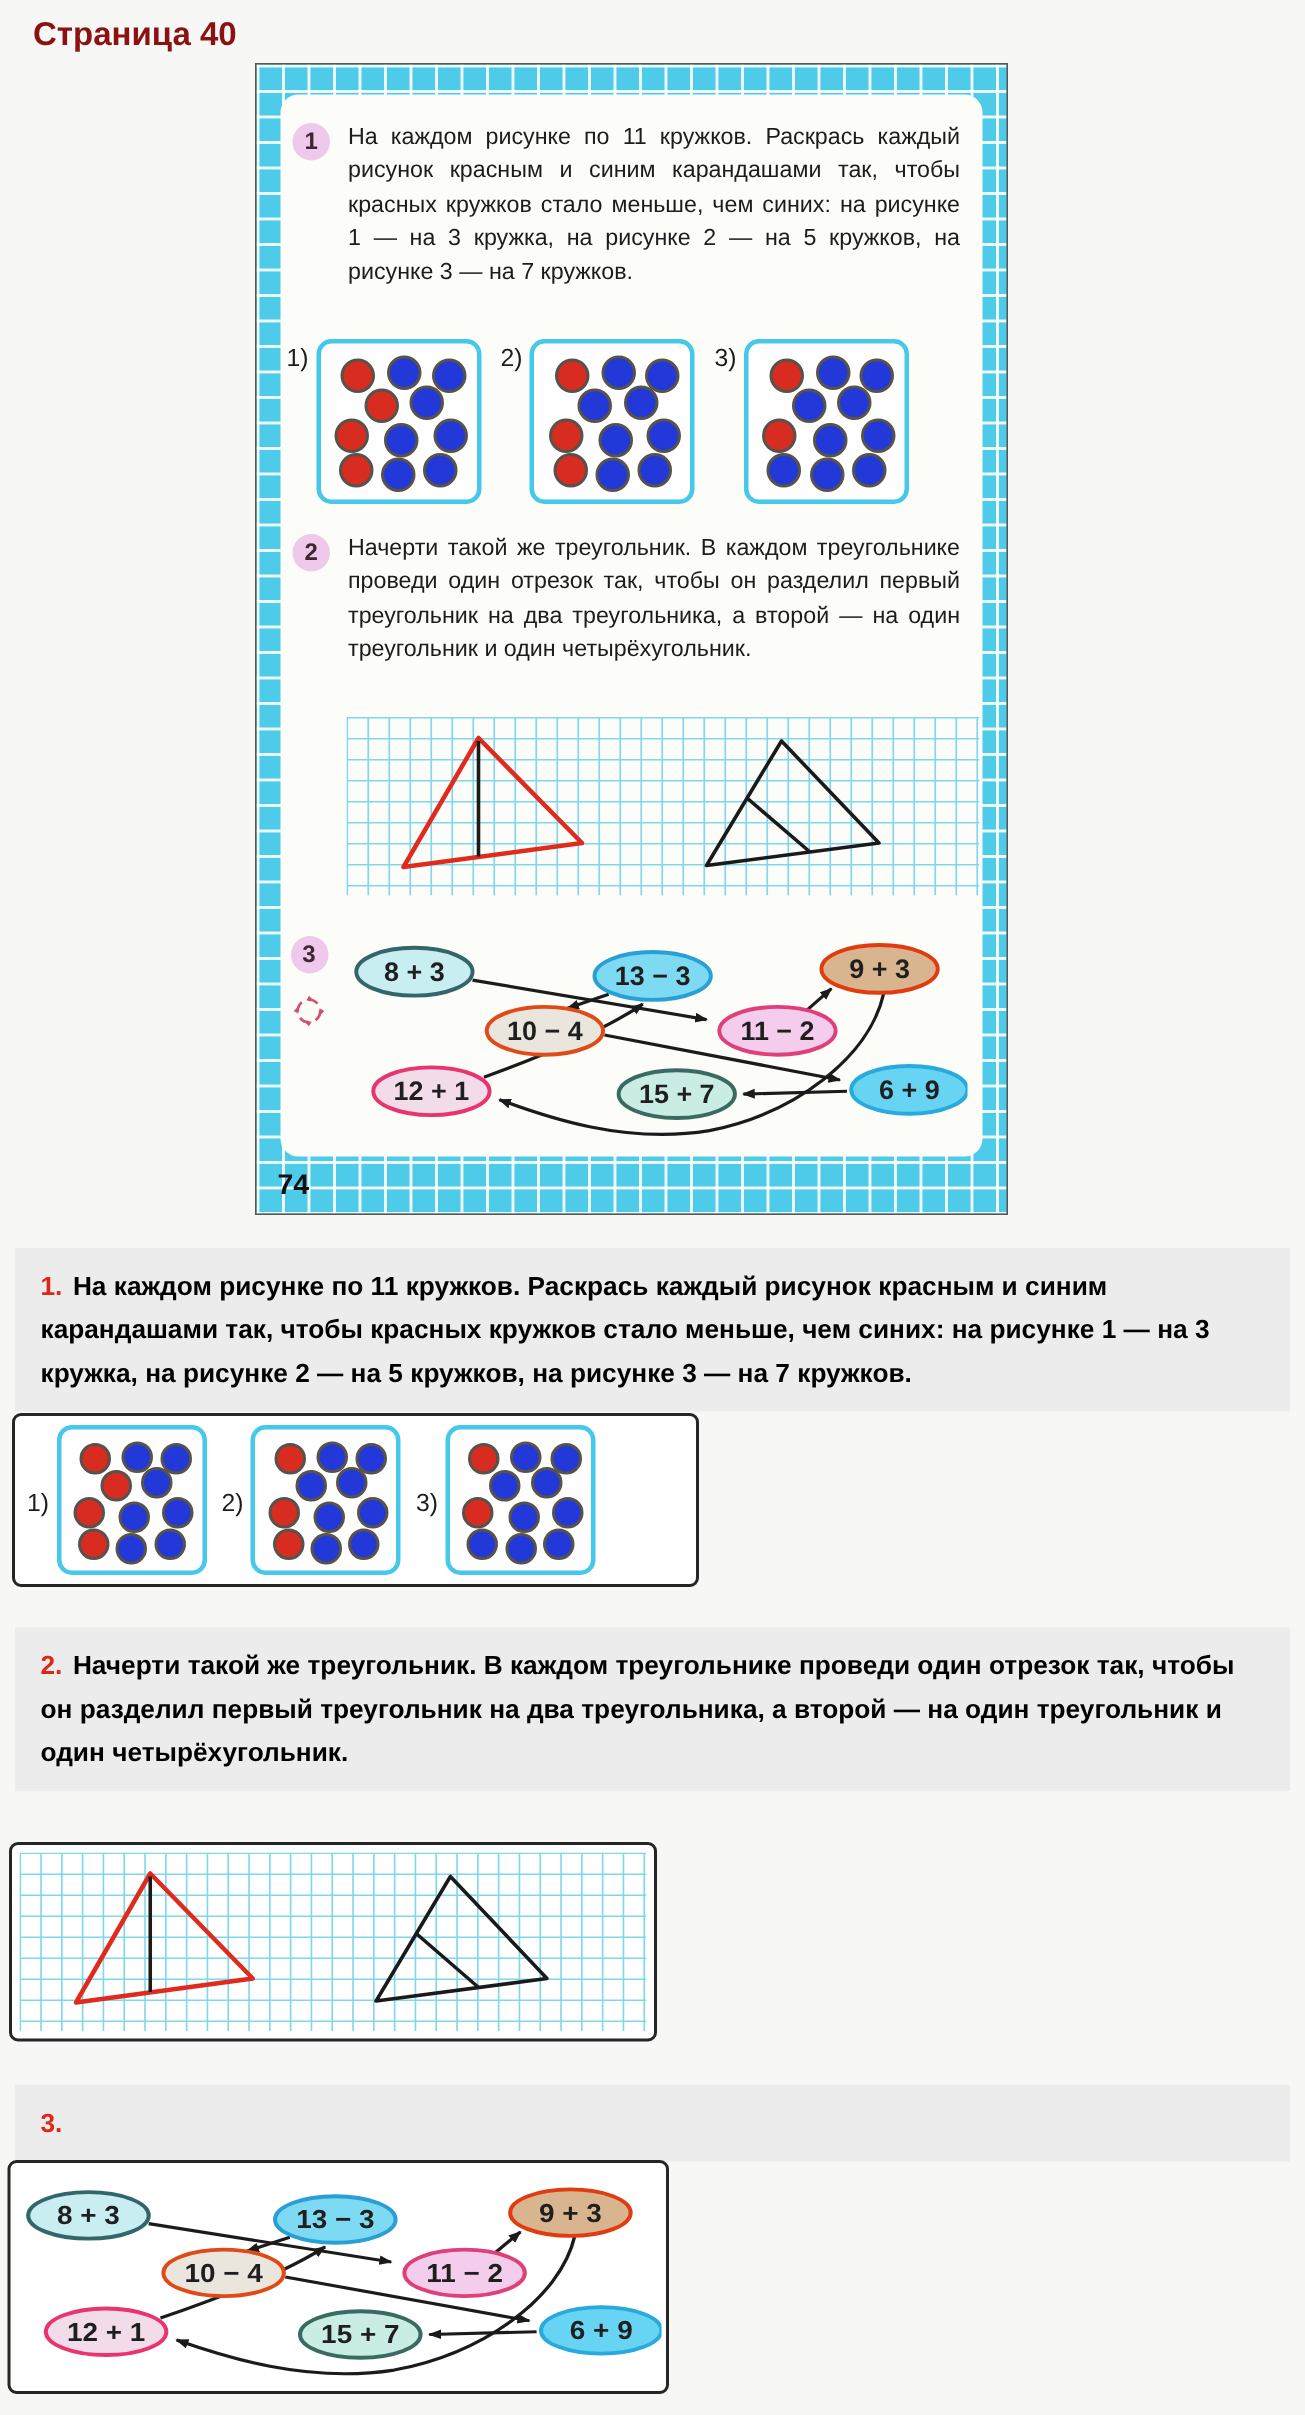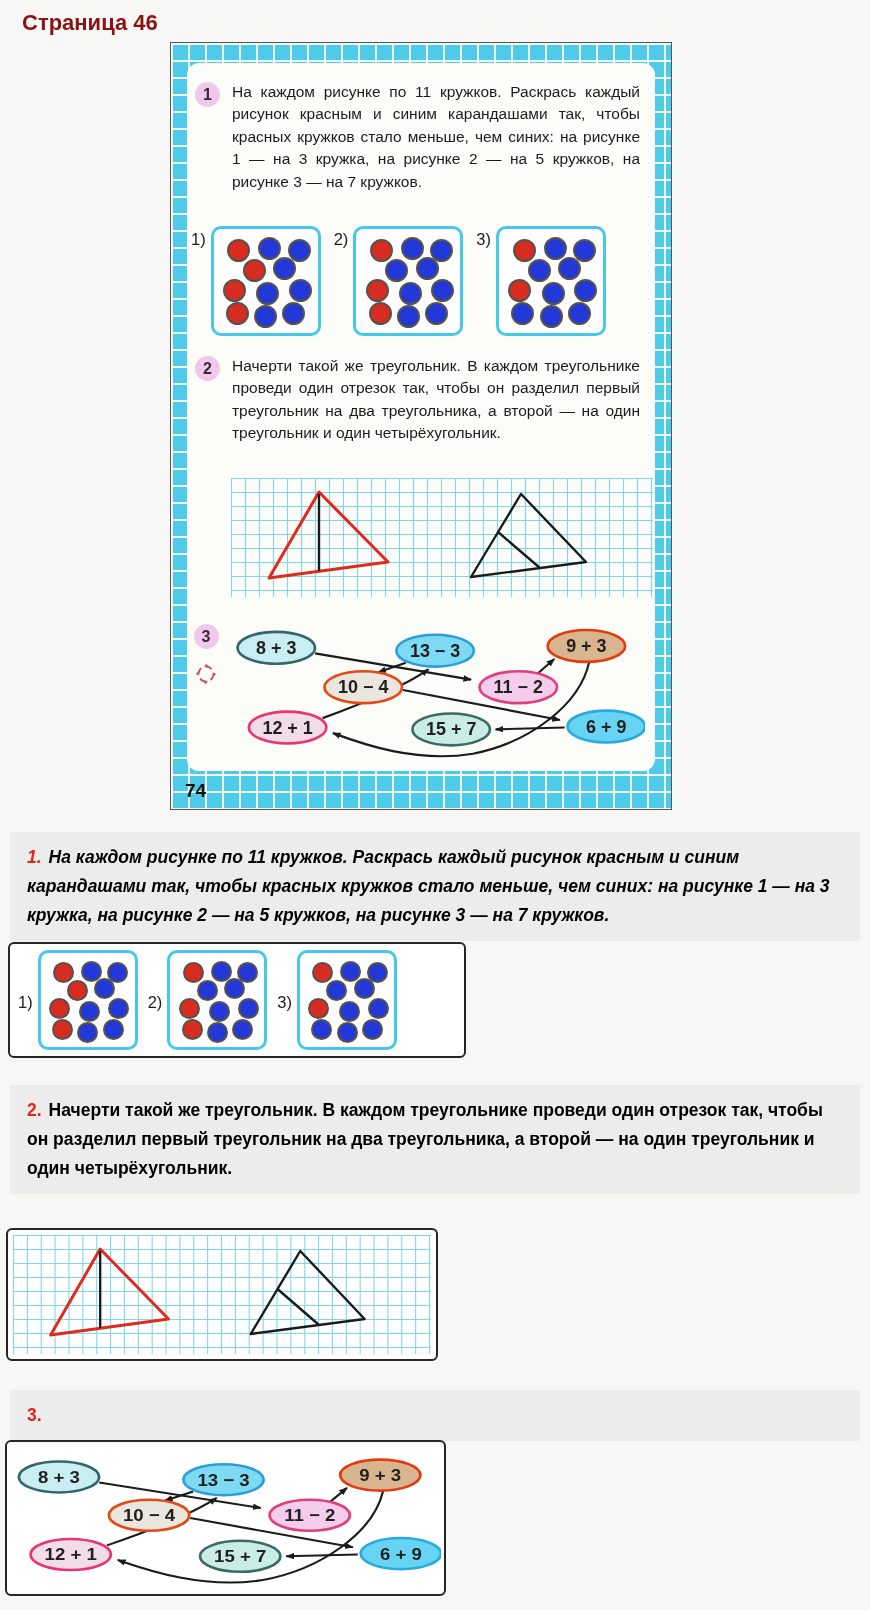--- a/index.html
+++ b/index.html
@@ -62,40 +62,40 @@
   .badge-col{display:flex;flex-direction:column;align-items:center;width:26px;margin:8px 10px 0 0;}
   .circ-icon{margin-top:14px;}
   
   .text-block{
     position:absolute;left:10px;right:10px;
     background:#ececec;
     padding:11px 17px;box-sizing:border-box;
     font-size:17.5px;font-weight:bold;line-height:29px;color:#000;
   }
   .sec-num{color:#e02616;margin-right:7px;}
-  #block1{top:832px;font-style:italic;}
+  #block1{top:832px;}
   #block2{top:1085px;}
   #block3{top:1390px;min-height:44px;}
   .answer-box{
     position:absolute;background:#fff;
     border:2px solid #262626;border-radius:6px;box-sizing:border-box;
   }
   #box1{left:8px;top:942px;width:458px;height:116px;
         display:flex;align-items:center;padding:6px 4px 6px 8px;}
   #box1 .pic-box{margin-right:10px;}
   #box2{left:6px;top:1228px;width:432px;height:133px;padding:5px;}
   #box3{left:5px;top:1440px;width:441px;height:156px;padding:3px;}
   .edge{fill:none;stroke:#1b1b1b;stroke-width:2.3px;}
   .node-label{font:600 19px "Liberation Sans","DejaVu Sans",sans-serif;fill:#1f1f1f;}
   .grid-line{stroke-width:1.1px;fill:none;}
 </style>
 </head>
 <body>
 
-<div id="page-title">Страница 46</div>
+<div id="page-title">Страница 40</div>
 
 <div class="scan">
   <div class="scan-page">
 
     <div class="task" id="scan-task1">
       <span class="badge">1</span>
       <p class="task-text">На каждом рисунке по 11 кружков. Раскрась каждый рисунок красным и синим карандашами так, чтобы красных кружков стало меньше, чем синих: на рисунке 1 — на 3 кружка, на рисунке 2 — на 5 кружков, на рисунке 3 — на 7 кружков.</p>
     </div>
 
     <div class="pics-row" id="scan-pics">

